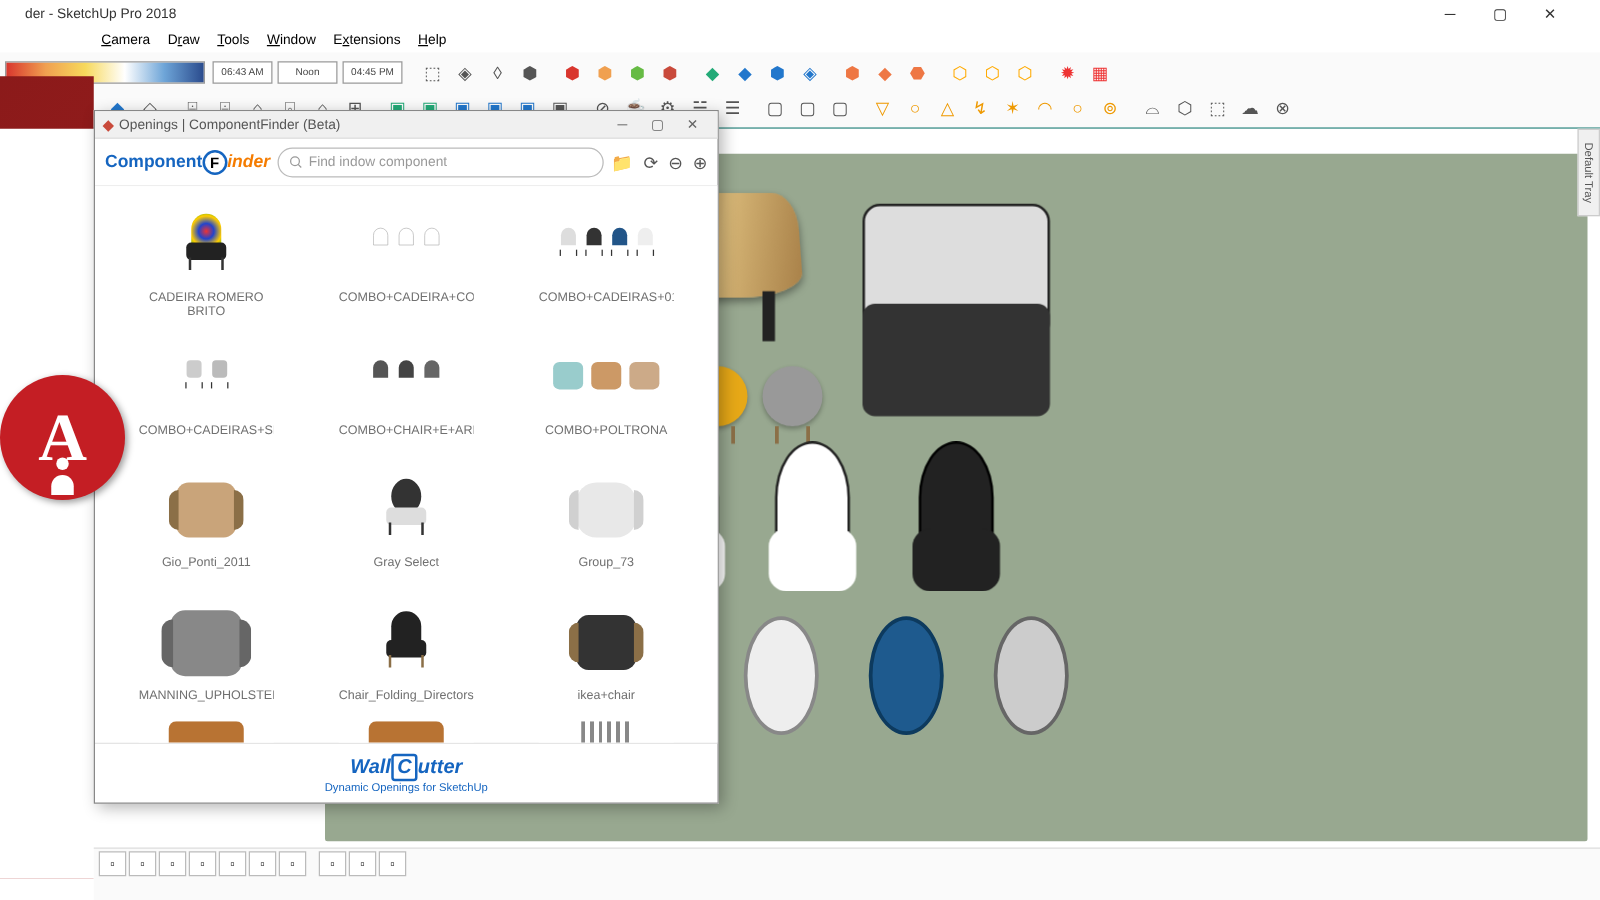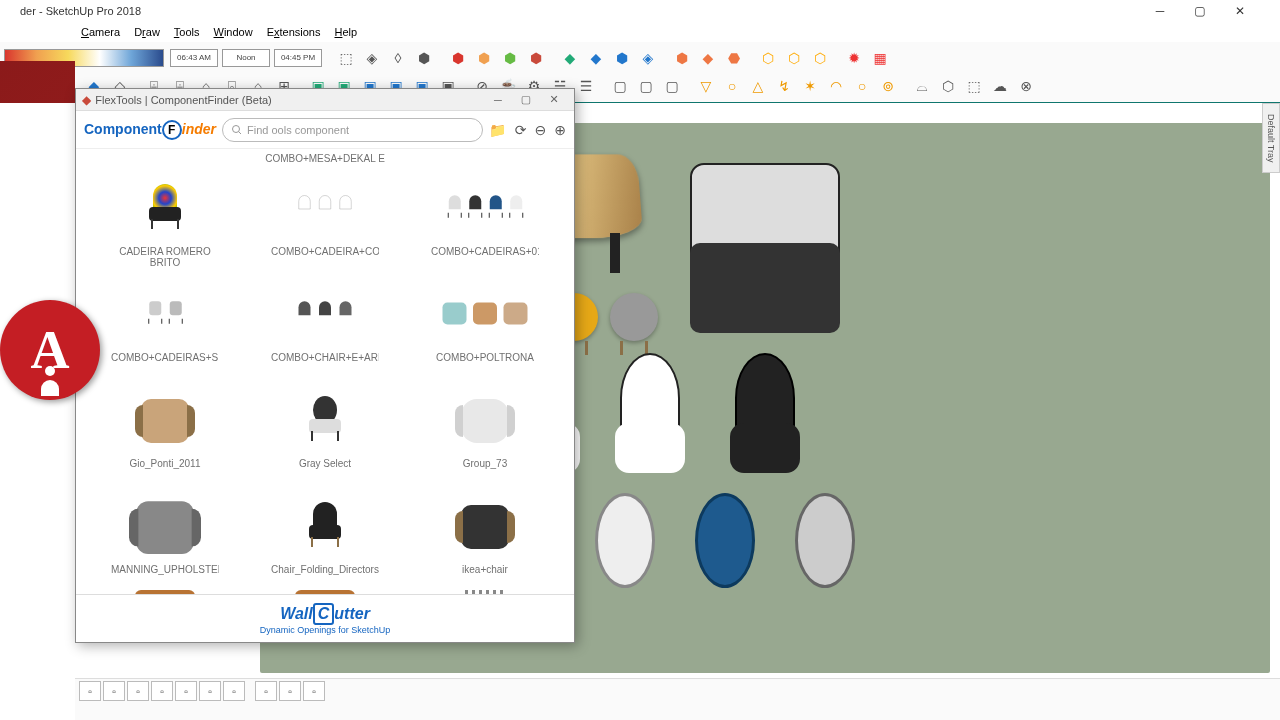--- a/index.html
+++ b/index.html
@@ -262,45 +262,44 @@
           <div class="chair-back" style="background:#ccc;border:3px solid #666;border-radius:50%;height:95px"></div>
         </div>
     </div>
     <div class="tray">Default Tray</div>
   </div>
 </div>
 
 <div class="dialog">
   <div class="dlg-title">
     <span class="icon">◆</span>
-    <span class="t">FlexTools | ComponentFinder (Beta)</span>
+    <span class="t">Openings | ComponentFinder (Beta)</span>
     <span class="wbtn">─</span>
     <span class="wbtn">▢</span>
     <span class="wbtn">✕</span>
   </div>
   <div class="dlg-search">
     <span class="cf-logo">
       <span class="c1">Component</span><span class="circ">F</span><span class="c2">inder</span>
     </span>
     <div class="search-box">
       <svg width="12" height="12" viewBox="0 0 24 24" fill="none" stroke="#999" stroke-width="2">
           <circle cx="10" cy="10" r="7"></circle>
           <line x1="20" y1="20" x2="15" y2="15"></line>
         </svg>
-      <span>Find ools component</span>
+      <span>Find indow component</span>
     </div>
     <div class="dlg-icons">
       <span>📁</span>
       <span>⟳</span>
       <span>⊖</span>
       <span>⊕</span>
     </div>
   </div>
   <div class="dlg-body">
-    <div class="truncated">COMBO+MESA+DEKAL E</div>
     <div class="grid">
 
       <div class="card">
         <div class="thumb">
             <div class="t-chair">
               <div class="back" style="background:radial-gradient(circle,#e33,#24c,#fc0,#2a2)"></div>
               <div class="seat" style="background:#222"></div>
               <div class="legs"></div>
             </div>
           </div>

